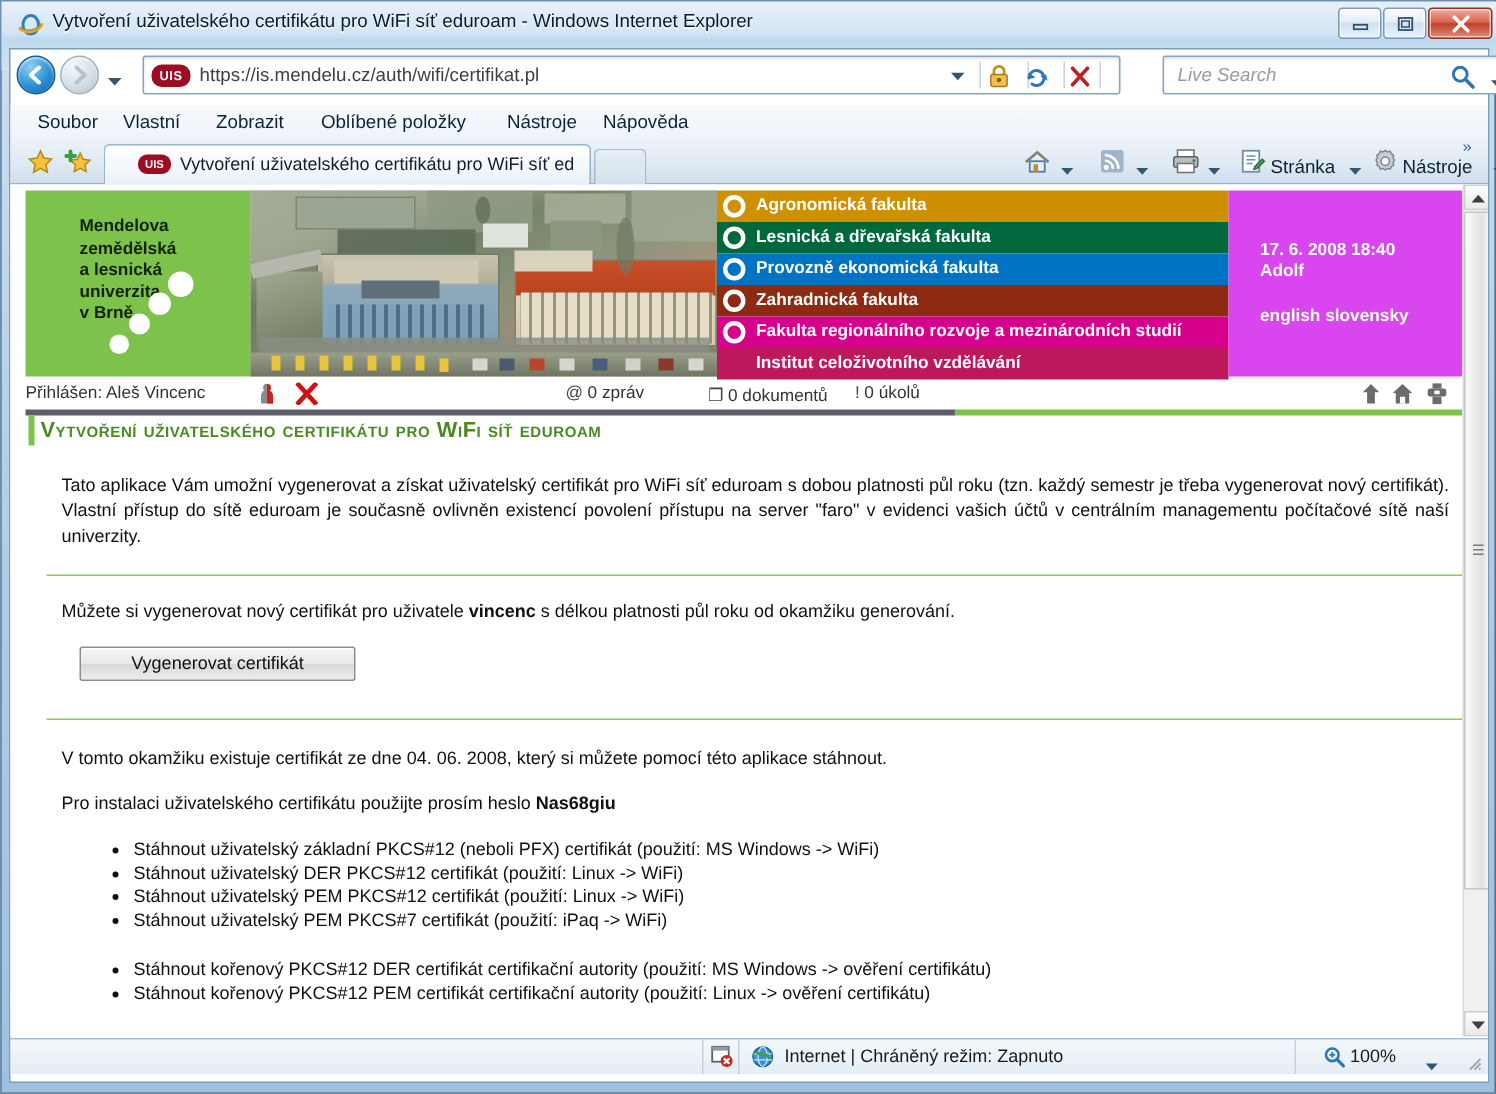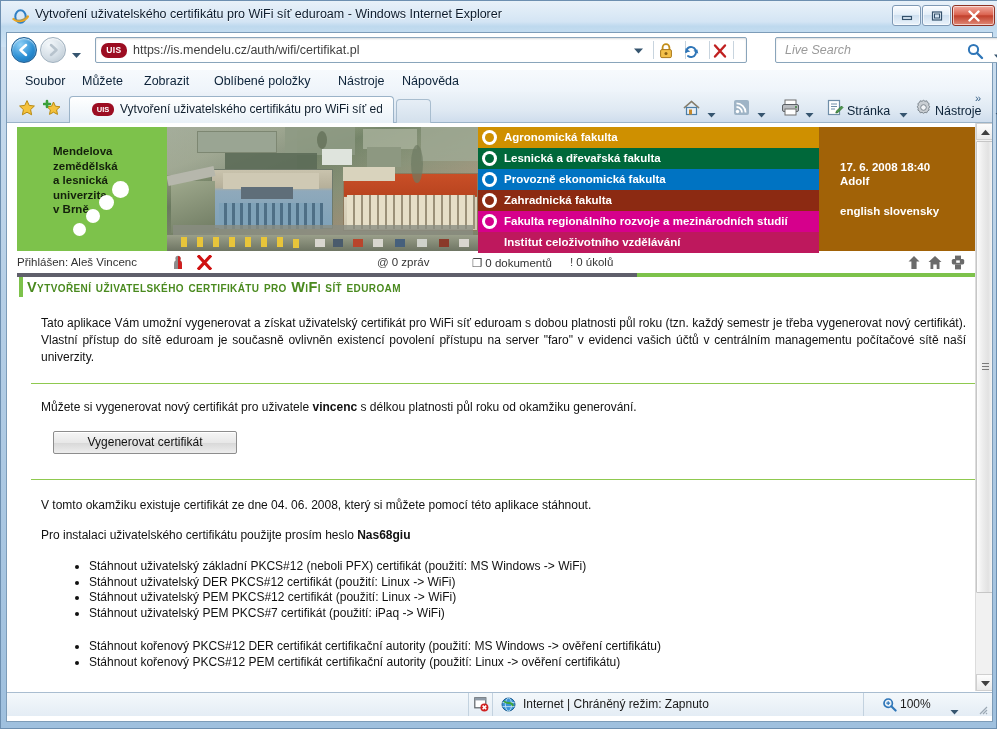--- a/index.html
+++ b/index.html
@@ -194,21 +194,21 @@
     border-radius:50%; background:#fff;
   }
   .fac .facico i {
     position:absolute; left:3px; top:3px; width:9px; height:9px; border-radius:50%;
     display:block;
   }
   .fac .faclabel { position:absolute; left:26px; top:0; }
   #fac-inst { background:#be185d; }
   #fac-inst .faclabel { left:26px; }
   #info-panel {
-    position:absolute; left:802px; top:0; width:156px; height:124px; background:#a16207;
+    position:absolute; left:802px; top:0; width:156px; height:124px; background:#d946ef;
   }
   #datetime {
     position:absolute; left:21px; top:34px; font-size:11.5px; font-weight:bold; color:#fff;
     white-space:nowrap;
   }
   #username-hdr {
     position:absolute; left:21px; top:48px; font-size:11.5px; font-weight:bold; color:#fff;
   }
   #langs {
     position:absolute; left:21px; top:78px; font-size:11.5px; font-weight:bold; color:#fff;
@@ -418,21 +418,21 @@
       <div id="search-drop">
         <svg width="11" height="8" viewBox="0 0 11 8">
             <path d="M1 1.5 L5.5 6.5 L10 1.5" fill="#36556f"></path>
           </svg>
       </div>
     </div>
   </div>
 
   <div id="menubar">
     <div class="menuitem" style="left:14px">Soubor</div>
-    <div class="menuitem" style="left:71px">Můžete</div>
+    <div class="menuitem" style="left:71px">Vlastní</div>
     <div class="menuitem" style="left:133px">Zobrazit</div>
     <div class="menuitem" style="left:203px">Oblíbené položky</div>
     <div class="menuitem" style="left:327px">Nástroje</div>
     <div class="menuitem" style="left:391px">Nápověda</div>
   </div>
 
   <div id="tabrow">
     <div class="fav-icon" id="fav-star">
       <svg width="18" height="18" viewBox="0 0 18 18">
           <path d="M9 1.6 L11.2 6.4 L16.4 7 L12.6 10.6 L13.6 15.8 L9 13.2 L4.4 15.8 L5.4 10.6 L1.6 7 L6.8 6.4 Z" fill="#f5c23d" stroke="#b98a12" stroke-width="1"></path>

